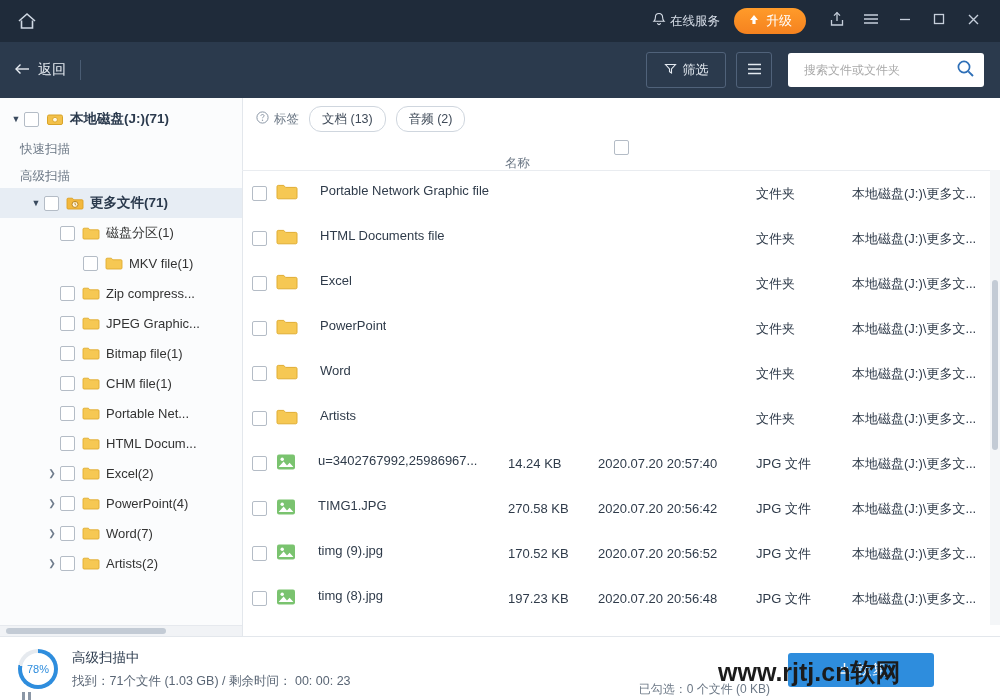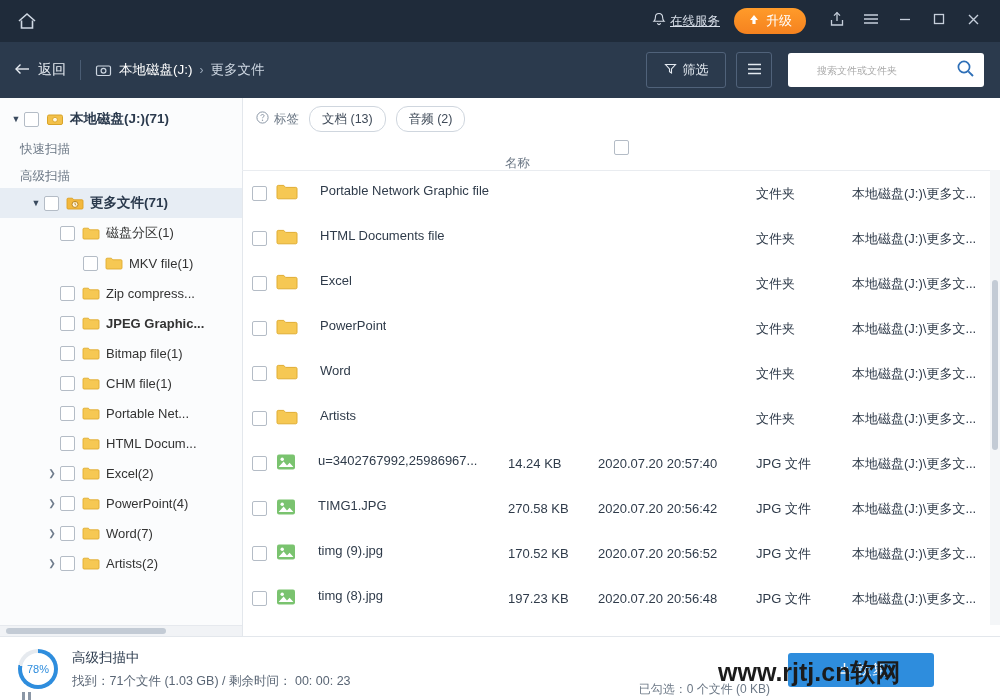--- a/index.html
+++ b/index.html
@@ -38,21 +38,20 @@
   }
   .home-btn svg { display: block; }
   .titlebar-spacer { flex: 1; }
   .online-service {
     display: flex; align-items: center;
     gap: 4px;
     color: #d7dee8;
     font-size: 12.5px;
     margin-right: 14px;
     cursor: pointer;
-    text-decoration: underline;
   }
   .upgrade-btn {
     display: flex; align-items: center; justify-content: center;
     gap: 6px;
     height: 26px;
     padding: 0 14px;
     border-radius: 13px;
     background: linear-gradient(180deg, #ff9b2a, #f5821f);
     color: #fff;
     font-size: 13px;
@@ -131,24 +130,24 @@
     border-radius: 3px;
     margin-left: 16px;
     margin-right: 16px;
     display: flex; align-items: center;
   }
   .search-box input {
     border: 0;
     outline: 0;
     background: transparent;
     font-family: "Liberation Sans", sans-serif;
-    font-size: 10px;
+    font-size: 12px;
     color: #333;
     width: 150px;
-    margin-left: 27px;
+    margin-left: 14px;
   }
   .search-box input::placeholder { color: #a9a9a9; }
   .search-btn {
     position: absolute;
     right: 6px; top: 4px;
     width: 26px; height: 26px;
     display: flex; align-items: center; justify-content: center;
     cursor: pointer;
     color: #2e6fb7;
   }
@@ -486,31 +485,20 @@
     <div class="back-btn">
       <span>
         <svg width="17" height="14" viewBox="0 0 17 14">
           <path d="M2 7 H15" stroke="#e8edf3" stroke-width="1.4"></path>
           <path d="M6.5 2.5 L2 7 L6.5 11.5" stroke="#e8edf3" stroke-width="1.4" fill="none"></path>
         </svg>
       </span>
       <span>返回</span>
     </div>
     <div class="crumb-sep"></div>
-    <div class="crumbs">
-      <span class="disk-icon">
-        <svg width="17" height="15" viewBox="0 0 17 15">
-          <rect x="1.5" y="3" width="14" height="9.5" rx="1.5" fill="none" stroke="#cdd6e1" stroke-width="1.2"></rect>
-          <circle cx="8.5" cy="7.7" r="2.4" fill="none" stroke="#cdd6e1" stroke-width="1.2"></circle>
-        </svg>
-      </span>
-      <span class="crumb-link">本地磁盘(J:)</span>
-      <span class="crumb-arrow">›</span>
-      <span class="crumb-last">更多文件</span>
-    </div>
     <div class="toolbar-spacer"></div>
 
     <div class="filter-btn">
       <span>
         <svg width="13" height="13" viewBox="0 0 13 13">
           <path d="M1.5 2.5 H11.5 L7.5 7 V11 L5.5 9.7 V7 Z" fill="none" stroke="#e4eaf1" stroke-width="1.1"></path>
         </svg>
       </span>
       <span>筛选</span>
     </div>
@@ -593,21 +581,21 @@
         <div class="row" style="padding-left:60px;">
           <span class="cb"></span>
           <span class="ic">
             <svg width="18" height="15" viewBox="0 0 18 15">
                 <path d="M1 3.2 C1 2.6 1.4 2.2 2 2.2 H6.4 L7.8 3.8 H16 C16.6 3.8 17 4.2 17 4.8 V12 C17 12.6 16.6 13 16 13 H2 C1.4 13 1 12.6 1 12 Z" fill="#f6c853" stroke="#e0ad32" stroke-width="0.9"></path>
               </svg>
           </span>
           <span class="truncate">Zip compress...</span>
         </div>
 
-        <div class="row" style="padding-left:60px;font-weight:bold;">
+        <div class="row" style="padding-left:60px;">
           <span class="cb"></span>
           <span class="ic">
             <svg width="18" height="15" viewBox="0 0 18 15">
                 <path d="M1 3.2 C1 2.6 1.4 2.2 2 2.2 H6.4 L7.8 3.8 H16 C16.6 3.8 17 4.2 17 4.8 V12 C17 12.6 16.6 13 16 13 H2 C1.4 13 1 12.6 1 12 Z" fill="#f6c853" stroke="#e0ad32" stroke-width="0.9"></path>
               </svg>
           </span>
           <span class="truncate">JPEG Graphic...</span>
         </div>
 
         <div class="row" style="padding-left:60px;">

